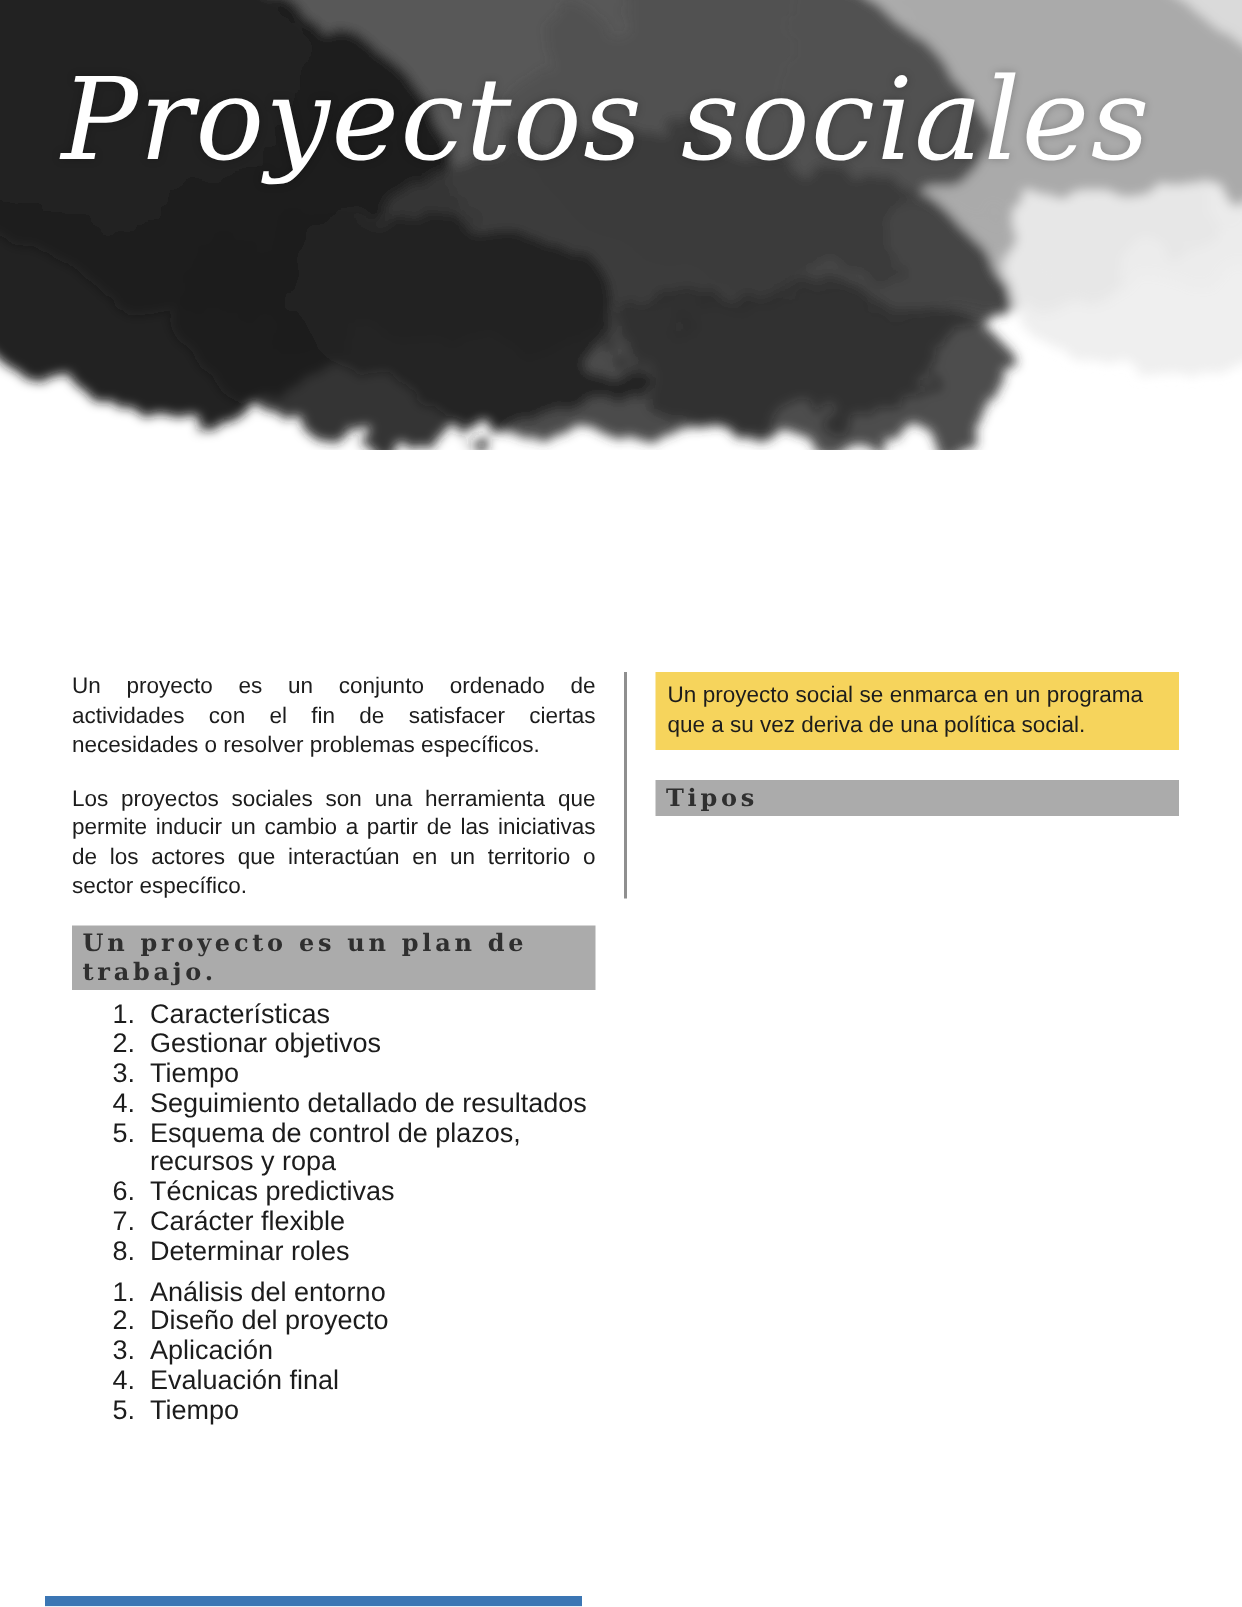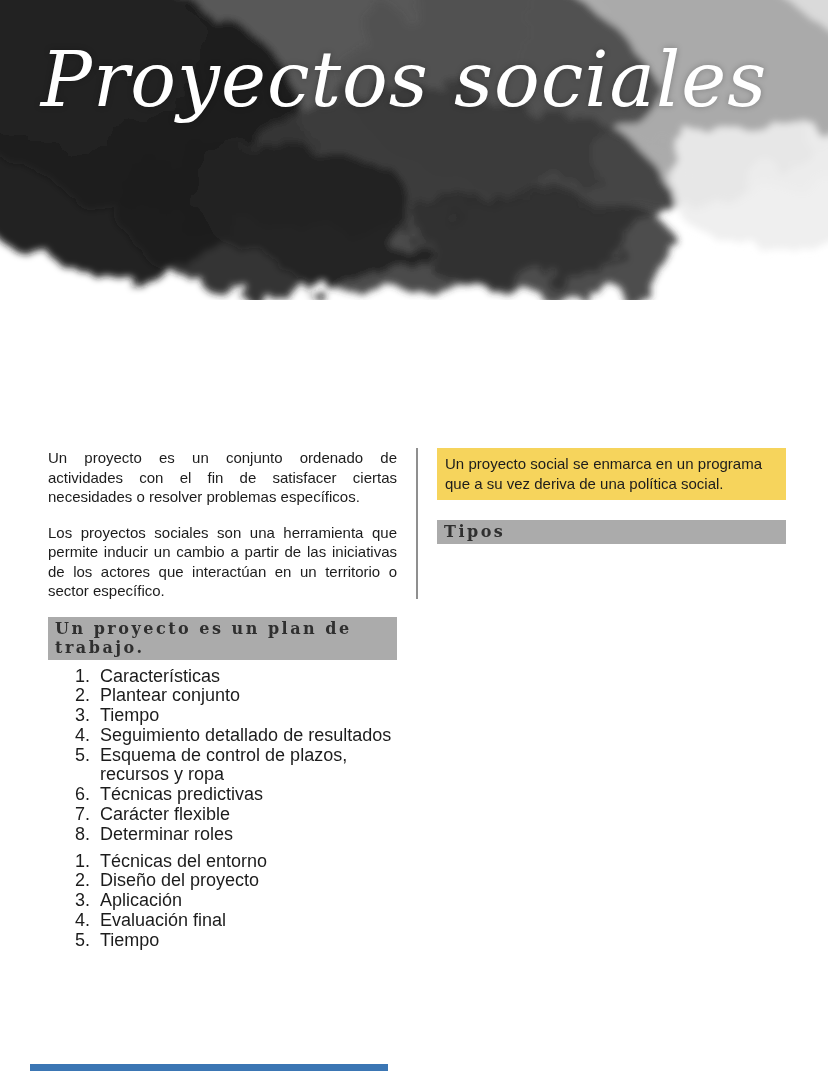--- a/index.html
+++ b/index.html
@@ -153,31 +153,31 @@
 
   <div class="content">
 
     <div class="col">
       <p class="body-par last">Un proyecto es un conjunto ordenado de actividades con el fin de satisfacer ciertas necesidades o resolver problemas específicos.</p>
       <p class="body-par">Los proyectos sociales son una herramienta que permite inducir un cambio a partir de las iniciativas de los actores que interactúan en un territorio o sector específico.</p>
 
       <div class="bar-heading">Un proyecto es un plan de trabajo.</div>
       <ol class="num-list">
         <li>Características</li>
-        <li>Plantear conjunto</li>
+        <li>Gestionar objetivos</li>
         <li>Tiempo</li>
         <li>Seguimiento detallado de resultados</li>
         <li>Esquema de control de plazos, recursos y ropa</li>
         <li>Técnicas predictivas</li>
         <li>Carácter flexible</li>
         <li>Determinar roles</li>
       </ol>
 
       <ol class="num-list">
-        <li>Técnicas del entorno</li>
+        <li>Análisis del entorno</li>
         <li>Diseño del proyecto</li>
         <li>Aplicación</li>
         <li>Evaluación final</li>
         <li>Tiempo</li>
       </ol>
     </div>
 
     <div class="col">
 
       <div class="highlight-box">Un proyecto social se enmarca en un programa que a su vez deriva de una política social.</div>

